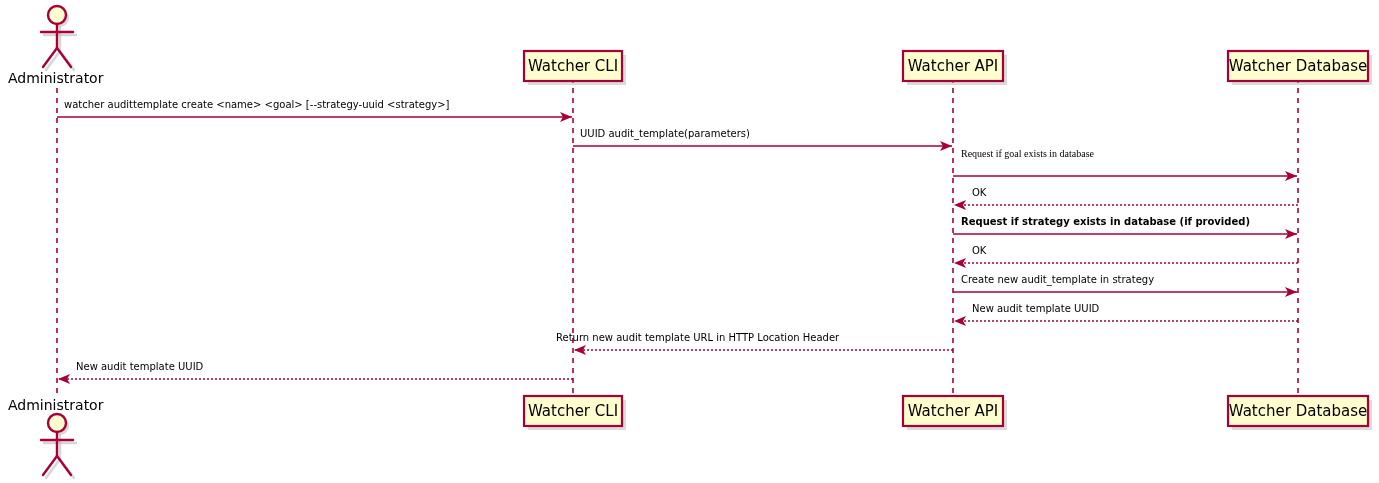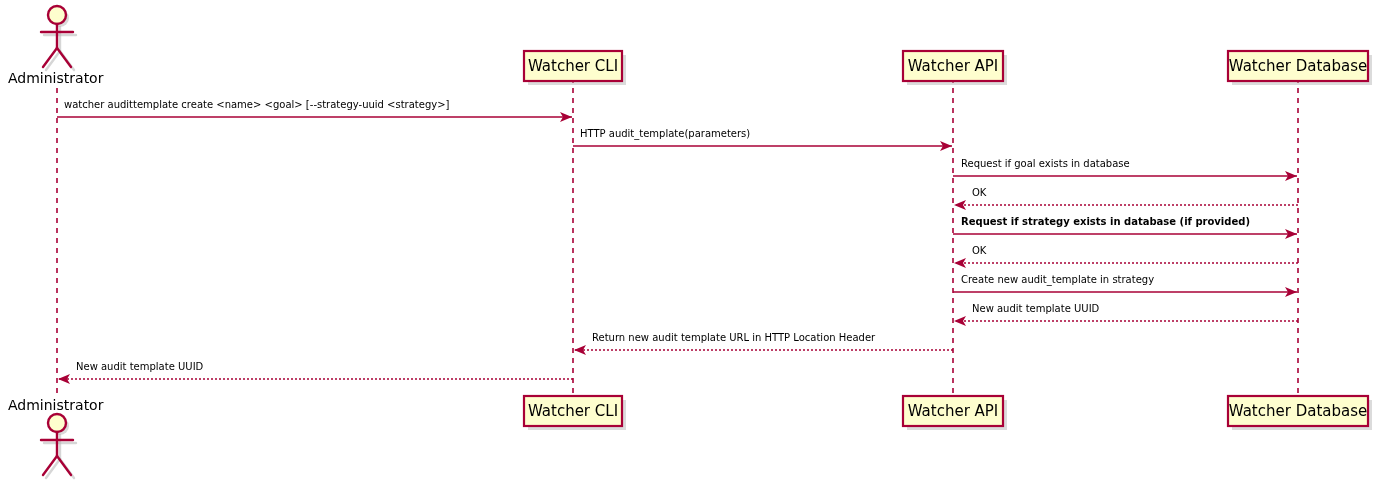--- a/index.html
+++ b/index.html
@@ -195,23 +195,23 @@
         <line x1="953" y1="350" x2="574" y2="350" class="msg-dashed"></line>
         <path d="M574,350 L586,345 L583,350 L586,355 Z" class="arrowhead"></path>
       </g>
       <g>
         <line x1="573" y1="379" x2="58" y2="379" class="msg-dashed"></line>
         <path d="M58,379 L70,374 L67,379 L70,384 Z" class="arrowhead"></path>
       </g>
     </svg>
   <div id="text-layer">
       <div class="msg-label" style="position: absolute; left: 64px; top: 99px;">watcher audittemplate create &lt;name&gt; &lt;goal&gt; [--strategy-uuid &lt;strategy&gt;]</div>
-      <div class="msg-label" style="position: absolute; left: 580px; top: 128px;">HTTP audit_template(parameters)</div>
-      <div class="msg-label" style="position: absolute; left: 961px; top: 158px;">Request if goal exists in database</div>
+      <div class="msg-label" style="position: absolute; left: 580px; top: 128px;">UUID audit_template(parameters)</div>
+      <div class="msg-label" style="position: absolute; left: 961px; top: 148px; font-family: Liberation Serif, serif;">Request if goal exists in database</div>
       <div class="msg-label" style="position: absolute; left: 972px; top: 187px;">OK</div>
       <div class="msg-label" style="position: absolute; left: 961px; top: 216px; font-weight: bold;">Request if strategy exists in database (if provided)</div>
       <div class="msg-label" style="position: absolute; left: 972px; top: 245px;">OK</div>
       <div class="msg-label" style="position: absolute; left: 961px; top: 274px;">Create new audit_template in strategy</div>
       <div class="msg-label" style="position: absolute; left: 972px; top: 303px;">New audit template UUID</div>
-      <div class="msg-label" style="position: absolute; left: 592px; top: 332px;">Return new audit template URL in HTTP Location Header</div>
+      <div class="msg-label" style="position: absolute; left: 556px; top: 332px;">Return new audit template URL in HTTP Location Header</div>
       <div class="msg-label" style="position: absolute; left: 76px; top: 361px;">New audit template UUID</div>
     </div>
 </div>
 
 </body></html>

